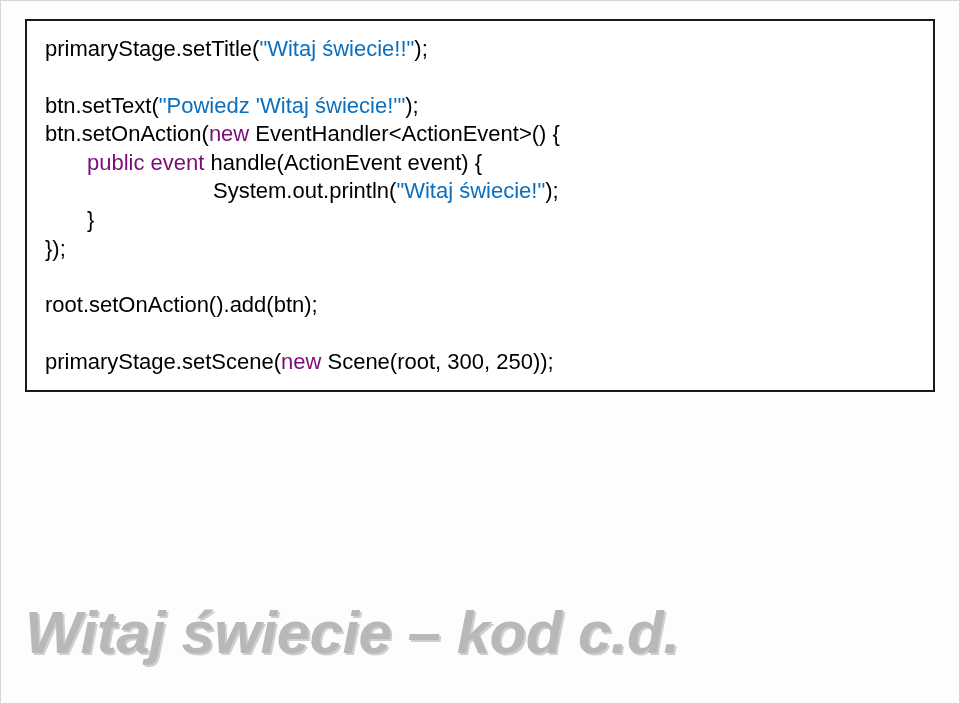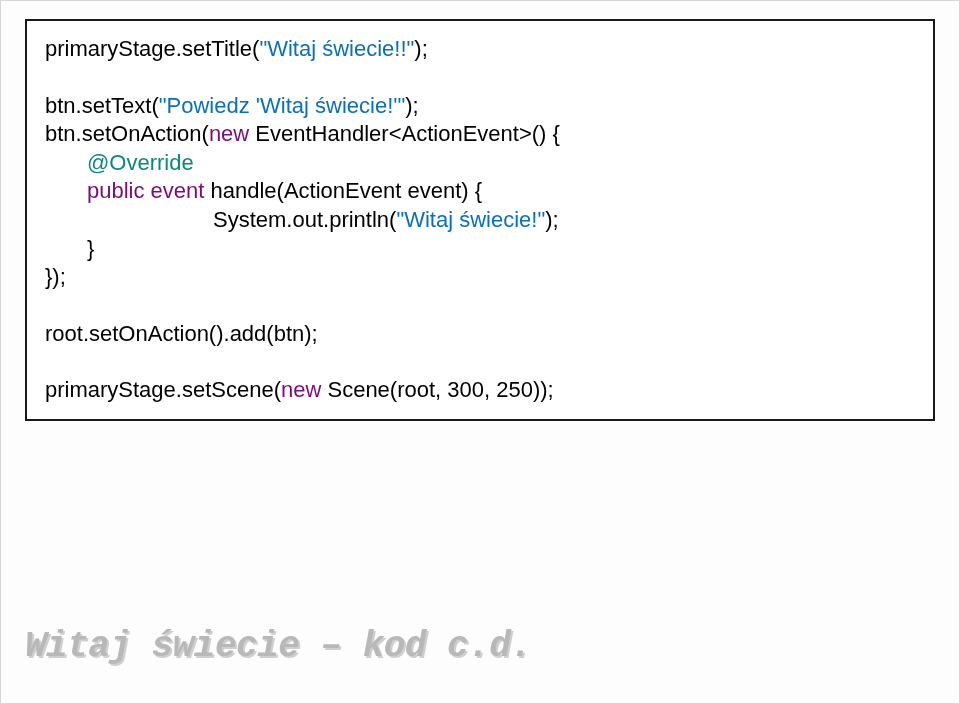--- a/index.html
+++ b/index.html
@@ -35,22 +35,22 @@
     .c-plain { color: #000000; margin-top: 8px; }
     .c-str   { color: #0a6fbf; }
     .c-key   { color: #7b0c7a; font-weight: 400; }
     .c-teal  { color: #0d877d; }
     .title-wrapper {
       position: absolute;
       left: 24px;
       bottom: 36px;
     }
     .title {
-      font-family: Liberation Mono, monospace;
-      font-size: 36px;
+      font-family: Liberation Sans, sans-serif;
+      font-size: 60px;
       font-style: italic;
       font-weight: bold;
       color: #b8b8b8;
       text-shadow: 2px 2px 0 rgba(0,0,0,0.18);
       letter-spacing: -0.5px;
     }
   </style>
 </head>
 <body>
 
@@ -60,21 +60,20 @@
 
     <span class="line mline"><span class="c-plain">primaryStage.setTitle(</span><span class="c-str">"Witaj świecie!!"</span><span class="c-plain">);</span></span>
 
     <div class="blank"></div>
 
 
     <span class="line mline"><span class="c-plain">btn.setText(</span><span class="c-str">"Powiedz 'Witaj świecie!'"</span><span class="c-plain">);</span></span>
 
     <span class="line mline"><span class="c-plain">btn.setOnAction(</span><span class="c-key">new</span><span class="c-plain"> EventHandler&lt;ActionEvent&gt;() {</span></span>
 
-    <span class="line indent1"><span class="c-teal">@Override</span></span>
 
     <span class="line indent1"><span class="c-key">public event</span><span class="c-plain"> handle(ActionEvent event) {</span></span>
 
     <span class="line indent3"><span class="c-plain">System.out.println(</span><span class="c-str">"Witaj świecie!"</span><span class="c-plain">);</span></span>
 
     <span class="line indent1"><span class="c-plain">}</span></span>
 
     <span class="line mline"><span class="c-plain">});</span></span>
 
     <div class="blank"></div>

